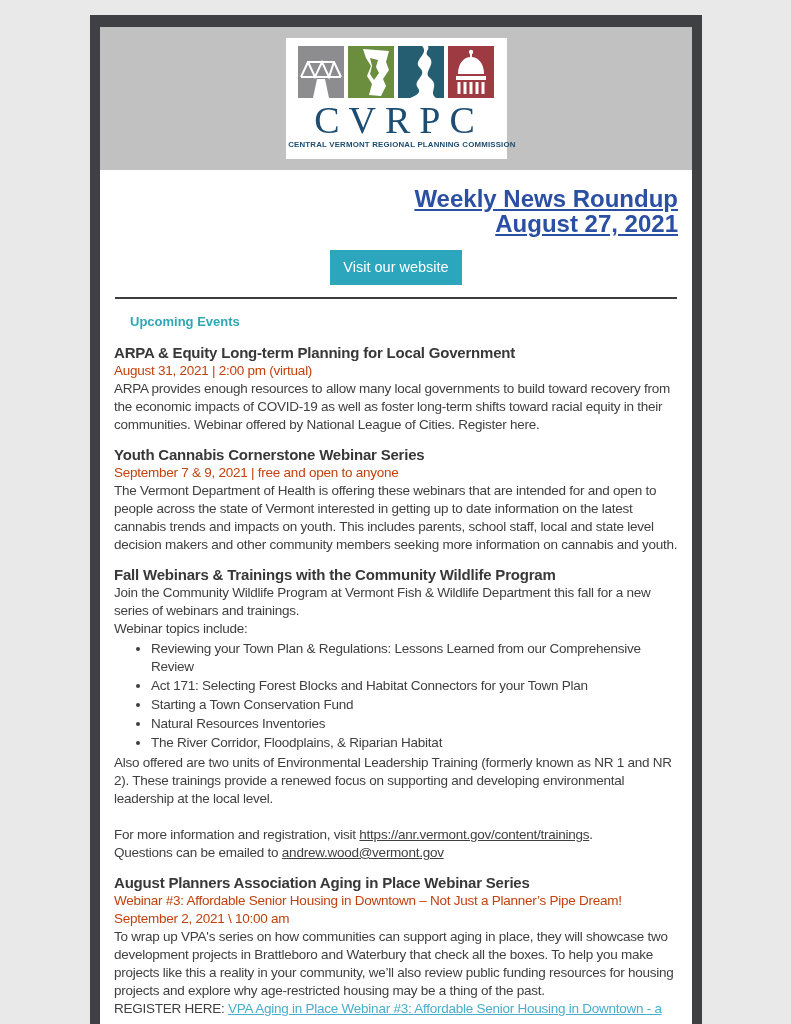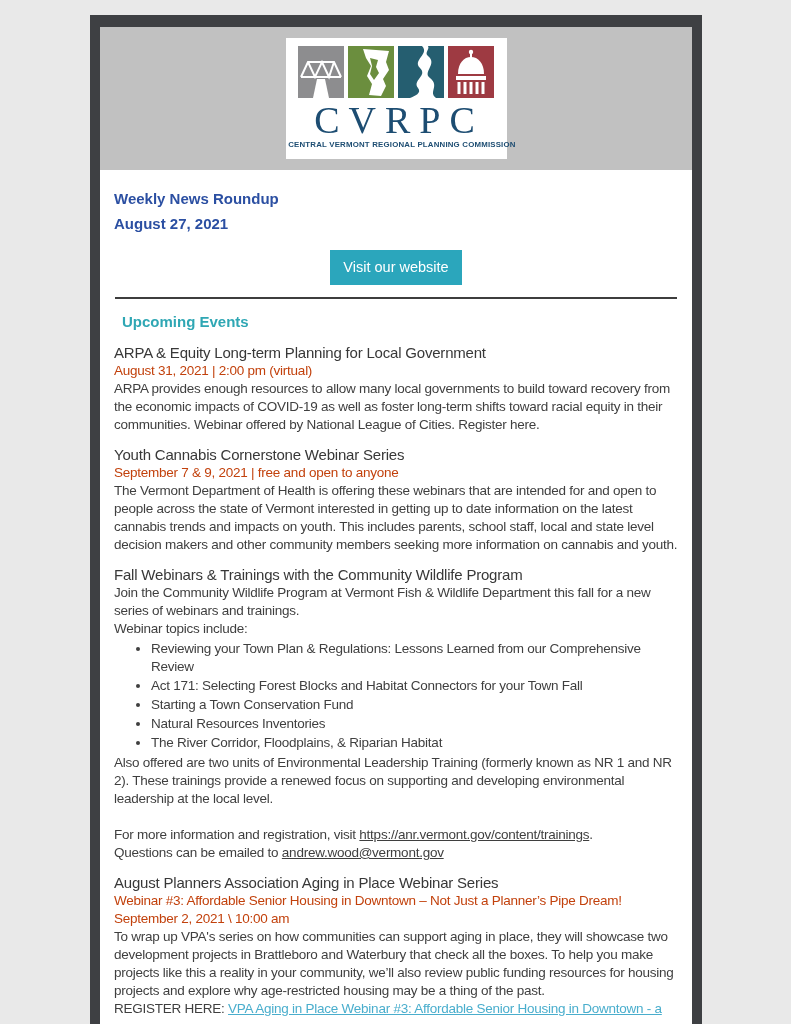--- a/index.html
+++ b/index.html
@@ -53,55 +53,56 @@
     transform: scaleX(0.98);
   }
   .content {
     padding: 16px 14px 0 14px;
     color: #3f3f3f;
     font-size: 13.5px;
     letter-spacing: -0.25px;
     line-height: 18px;
   }
   .main-title {
-    text-align: left;
+    text-align: right;
     color: #2b4fa2;
-    font-size: 15px;
+    font-size: 24px;
     font-weight: bold;
     line-height: 25px;
     letter-spacing: 0;
+    text-decoration: underline;
   }
   .btn {
     display: block;
     width: 132px;
     margin: 14px auto 12px auto;
     background: #2ba6bc;
     color: #ffffff;
     text-align: center;
     font-size: 14.5px;
     letter-spacing: 0;
     padding: 8px 0 9px 0;
     cursor: pointer;
   }
   .divider {
     border: none;
     border-top: 2px solid #3d3d3d;
     margin: 12px 1px 0 1px;
   }
   .section-heading {
     color: #2fa7b4;
-    font-size: 15px;
+    font-size: 13px;
     font-weight: bold;
     letter-spacing: 0;
-    margin: 12px 0 0 8px;
+    margin: 12px 0 0 16px;
     line-height: 21px;
   }
   .event { margin-top: 12px; }
   .event-title {
-    font-weight: normal;
+    font-weight: bold;
     font-size: 15px;
     letter-spacing: -0.2px;
     color: #383838;
     line-height: 18px;
     margin: 0;
   }
   .event-meta { color: #c2410c; margin: 0; }
   p { margin: 0; }
   .strong { font-weight: normal; }
   a.link-teal {
@@ -198,21 +199,21 @@
         <p class="event-meta">September 7 &amp; 9, 2021 | free and open to anyone</p>
         <p class="event-body">The Vermont Department of Health is offering these webinars that are intended for and open to people across the state of Vermont interested in getting up to date information on the latest cannabis trends and impacts on youth. This includes parents, school staff, local and state level decision makers and other community members seeking more information on cannabis and youth.</p>
       </div>
 
       <div class="event">
         <p class="event-title">Fall Webinars &amp; Trainings with the Community Wildlife Program</p>
         <p class="event-body">Join the Community Wildlife Program at Vermont Fish &amp; Wildlife Department this fall for a new series of webinars and trainings.</p>
         <p class="event-body">Webinar topics include:</p>
         <ul class="topics">
           <li>Reviewing your Town Plan &amp; Regulations: Lessons Learned from our Comprehensive Review</li>
-          <li>Act 171: Selecting Forest Blocks and Habitat Connectors for your Town Fall</li>
+          <li>Act 171: Selecting Forest Blocks and Habitat Connectors for your Town Plan</li>
           <li>Starting a Town Conservation Fund</li>
           <li>Natural Resources Inventories</li>
           <li>The River Corridor, Floodplains, &amp; Riparian Habitat</li>
         </ul>
         <p class="event-body"><span>Also offered are two units of </span><span class="strong">Environmental Leadership Training</span><span> (formerly known as NR 1 and NR 2). These trainings provide a renewed focus on supporting and developing environmental leadership at the local level.</span></p>
         <div class="gap"></div>
         <p class="event-body"><span>For more information and registration, visit </span><a class="link-dark">https://anr.vermont.gov/content/trainings</a><span>.</span></p>
         <p class="event-body"><span>Questions can be emailed to </span><a class="link-dark">andrew.wood@vermont.gov</a></p>
       </div>
 

